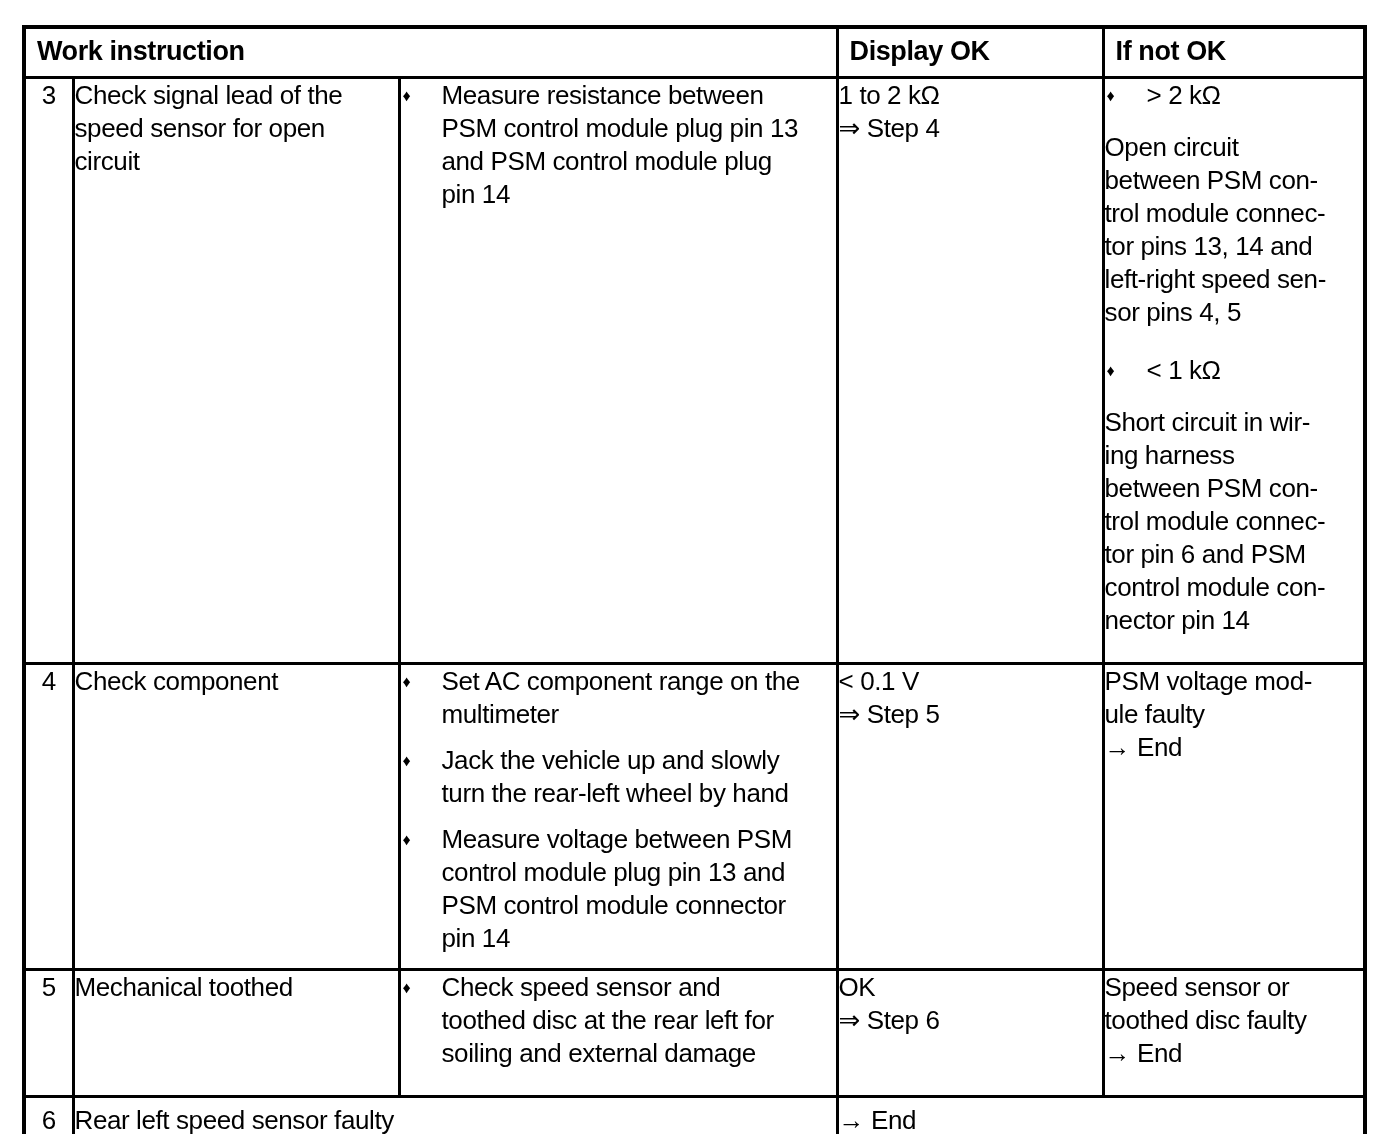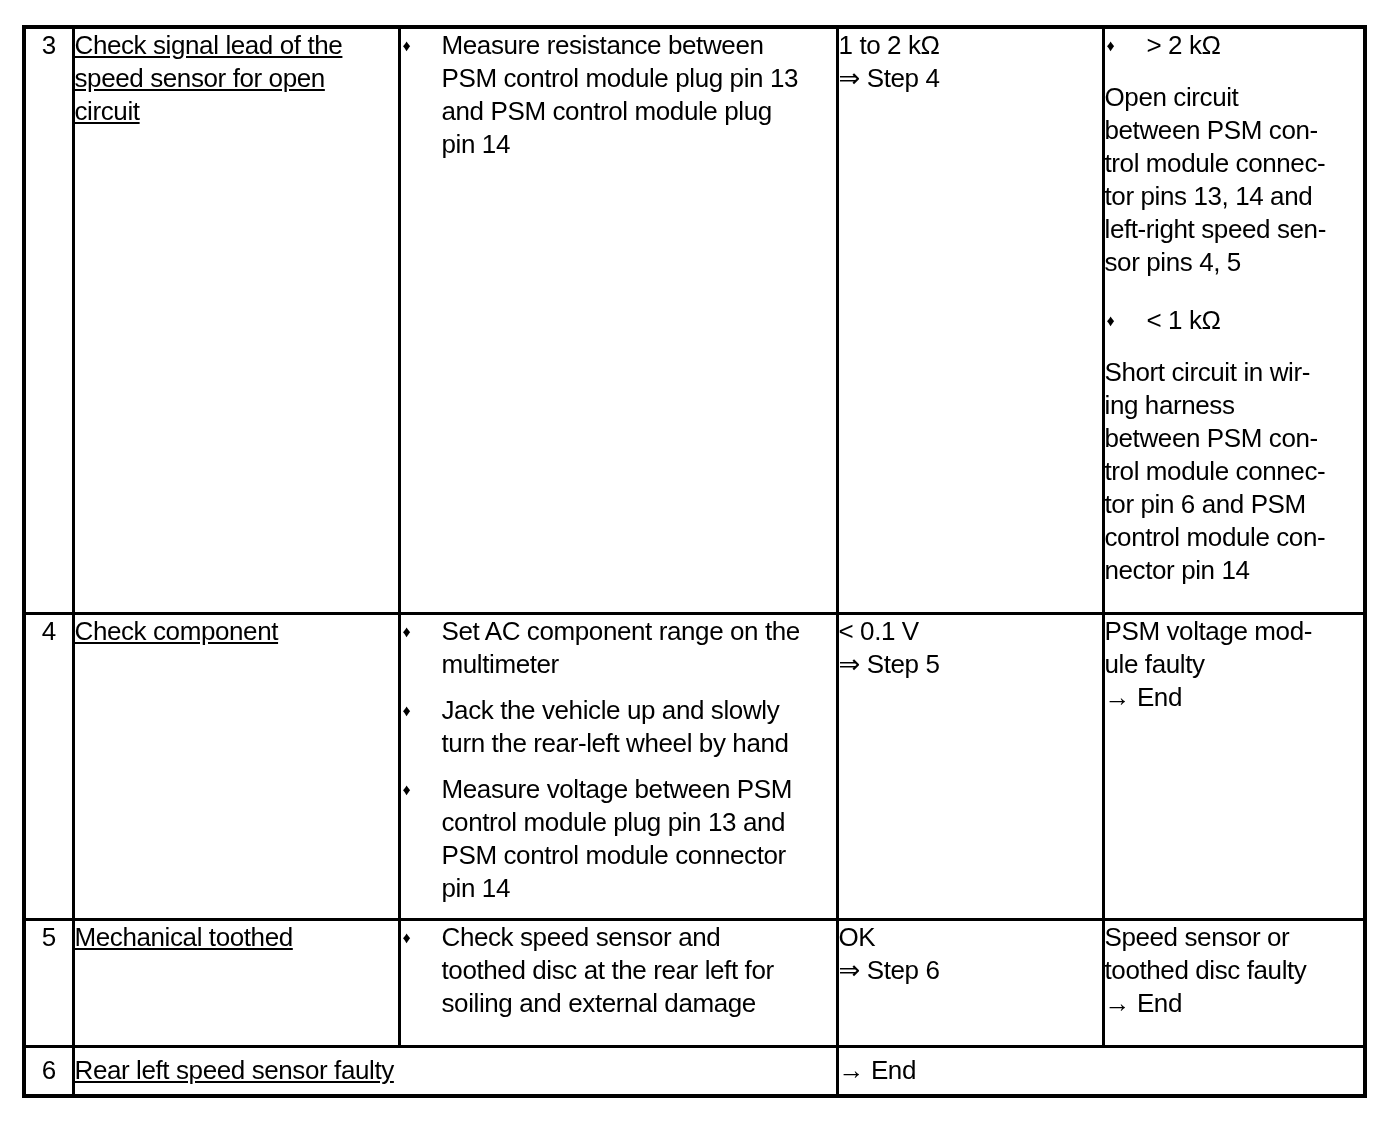--- a/index.html
+++ b/index.html
@@ -40,21 +40,21 @@
     vertical-align: middle;
     padding: 4px 10px 6px 11px;
     height: 37px;
   }
   .pre { white-space: pre-line; }
   td.num {
     text-align: center;
     padding-top: 9px;
     font-size: 27px;
   }
-  td.title { padding: 9px 12px 0 14px; text-decoration: underline; }
+  td.title { padding: 9px 12px 0 14px; }
   td.acts  { padding: 9px 4px 0 16px; }
   td.ok    { padding: 9px 10px 0 13px; }
   td.nok   { padding: 9px 6px 0 13px; }
   .b { display: flex; margin-bottom: 13px; }
   .b .g {
     flex: none;
     width: 39px;
     font-size: 16px;
     line-height: 33px;
     padding-left: 2px;
@@ -81,20 +81,25 @@
   <table class="diag">
     <colgroup>
       <col style="width:49px">
       <col style="width:326px">
       <col style="width:438px">
       <col style="width:266px">
       <col style="width:262px">
     </colgroup>
 
     <tbody>
+        <tr class="hdr rh">
+      <th colspan="3">Work instruction</th>
+      <th>Display OK</th>
+      <th>If not OK</th>
+    </tr>
 
     <tr class="r3">
       <td class="num">3</td>
       <td class="title pre">Check signal lead of the
 speed sensor for open
 circuit</td>
       <td class="acts">
         <div class="b">
           <span class="g">♦</span>
           <span class="t pre">Measure resistance between

